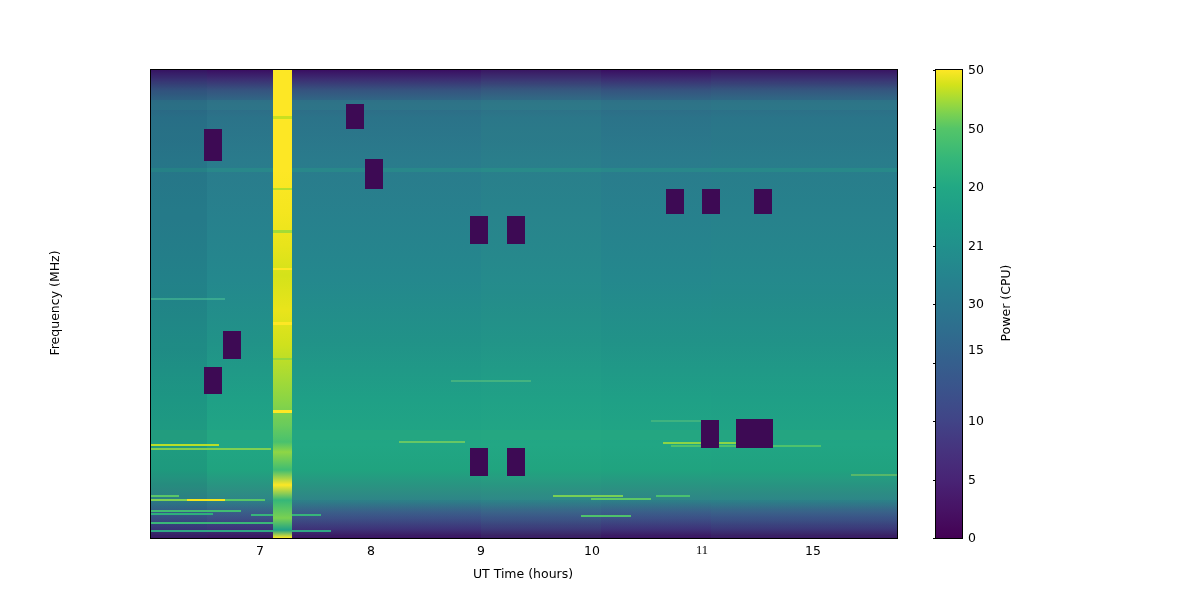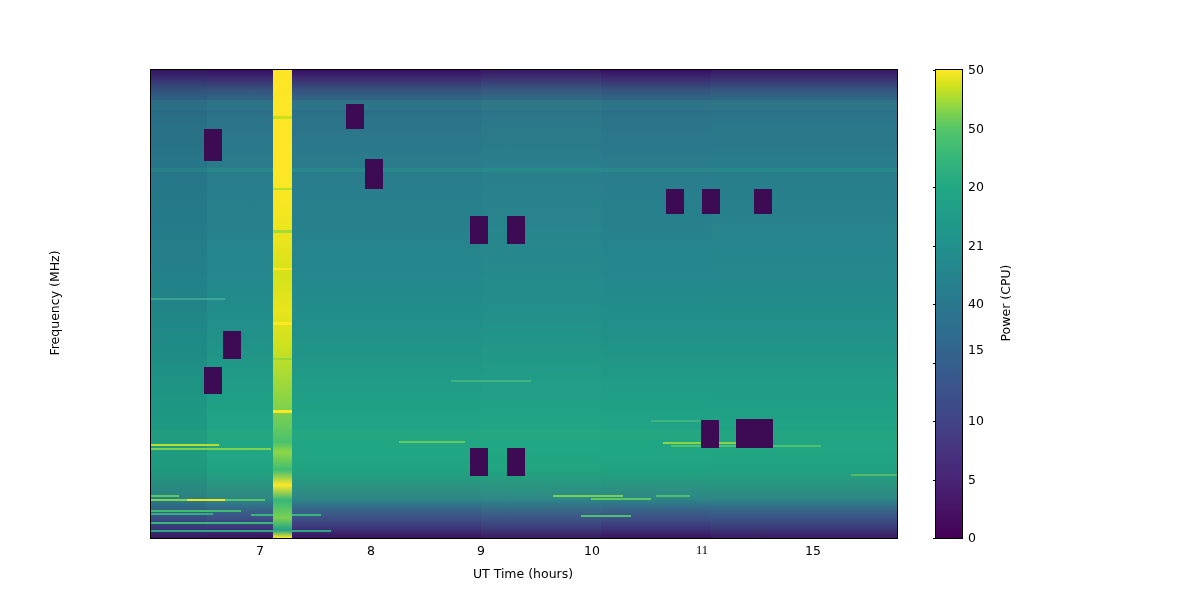--- a/index.html
+++ b/index.html
@@ -174,20 +174,20 @@
     <div class="cbtick-mark" style="top:234px;"></div>
     <div class="cbtick-mark" style="top:175.5px;"></div>
     <div class="cbtick-mark" style="top:117px;"></div>
     <div class="cbtick-mark" style="top:58.5px;"></div>
     <div class="cbtick-mark" style="top:0px;"></div>
   </div>
   <div class="cbtick-label" style="left:968px;top:537px;">0</div>
   <div class="cbtick-label" style="left:968px;top:478.5px;">5</div>
   <div class="cbtick-label" style="left:968px;top:420px;">10</div>
   <div class="cbtick-label" style="left:968px;top:349px;">15</div>
-  <div class="cbtick-label" style="left:968px;top:303px;">40</div>
+  <div class="cbtick-label" style="left:968px;top:303px;">30</div>
   <div class="cbtick-label" style="left:968px;top:244.5px;">21</div>
   <div class="cbtick-label" style="left:968px;top:186px;">20</div>
   <div class="cbtick-label" style="left:968px;top:127.5px;">50</div>
   <div class="cbtick-label" style="left:968px;top:69px;">50</div>
 
   <div id="cbar-label">Power (CPU)</div>
 </div>
 
 </body></html>

